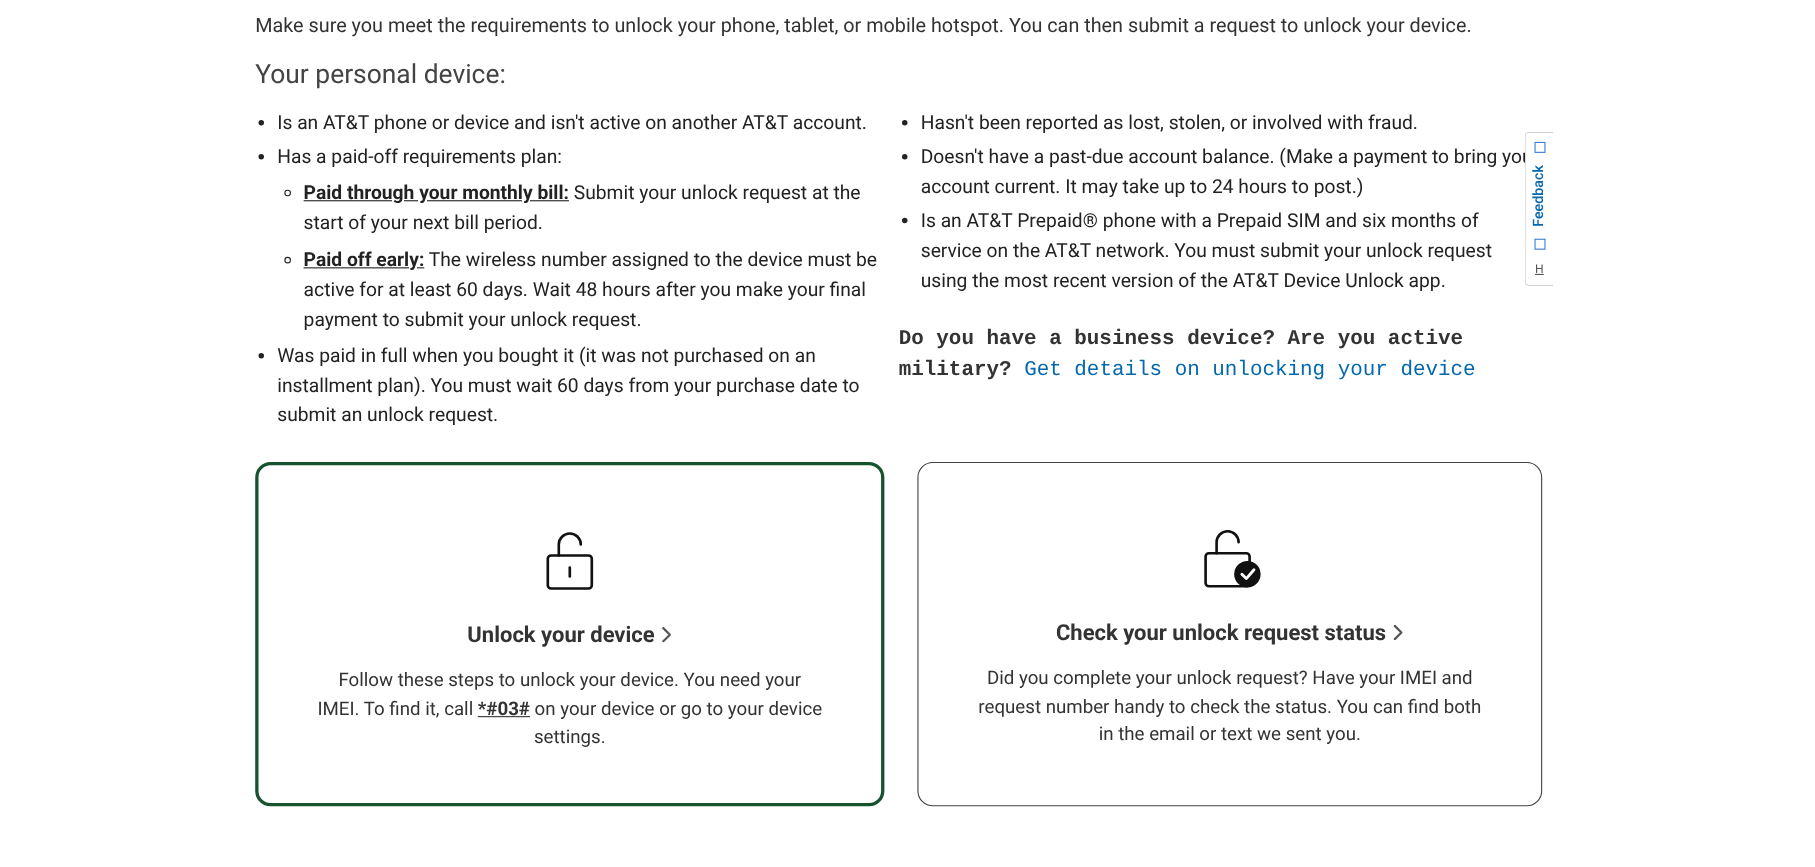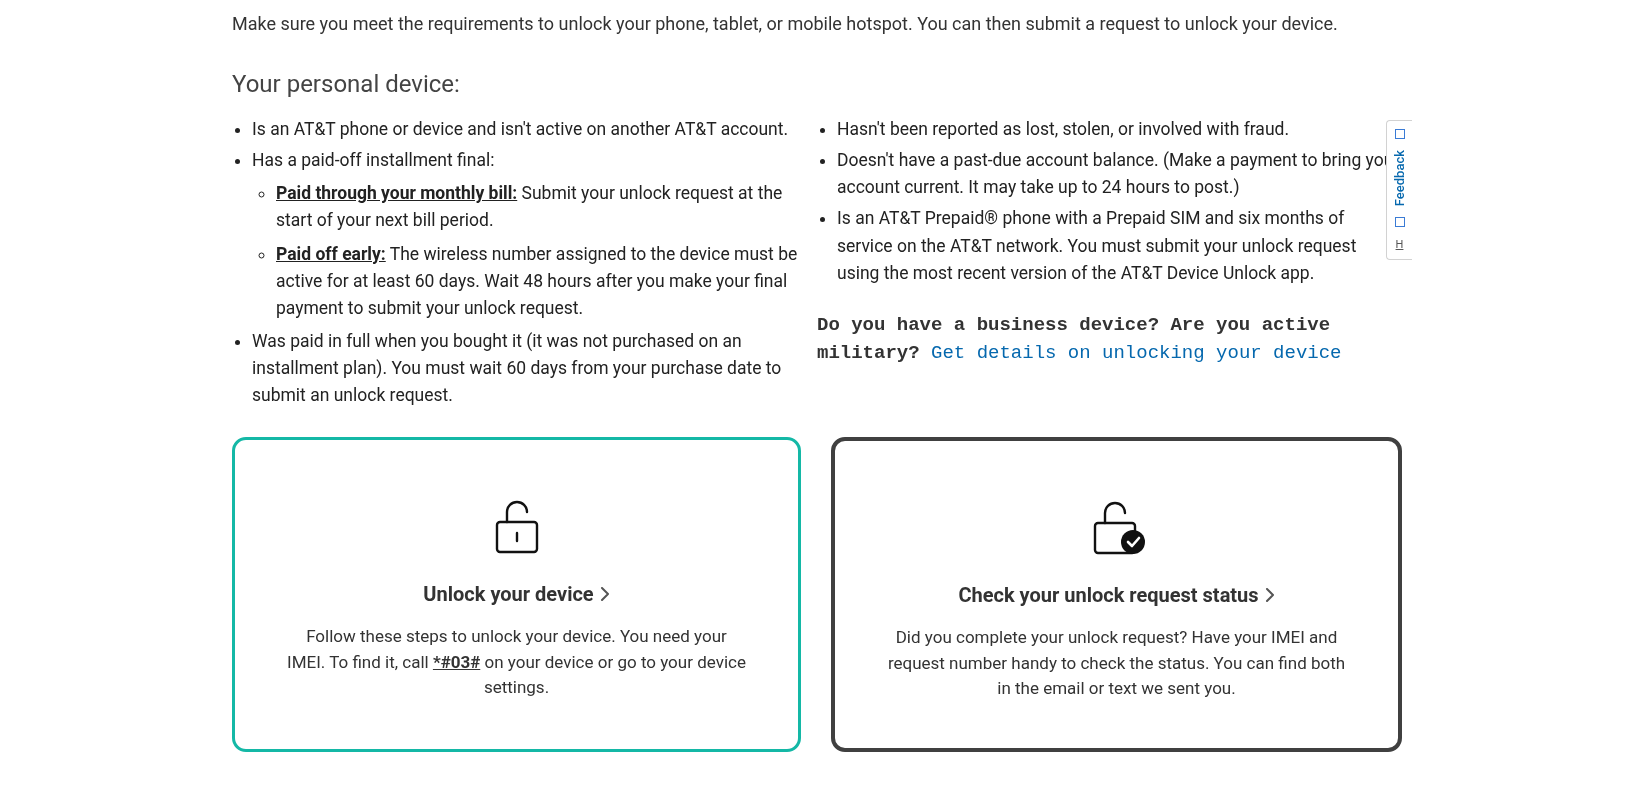--- a/index.html
+++ b/index.html
@@ -1,33 +1,33 @@
 <!DOCTYPE html>
 <html><head>
 <meta charset="utf-8">
 <style>
   html,body{margin:0;padding:0;background:#fff;font-family:-apple-system,BlinkMacSystemFont,"Segoe UI",Roboto,"Helvetica Neue",Arial,sans-serif;color:#222;}
   .page{width:1412px;min-height:788px;position:relative;box-sizing:border-box;padding:0 0 40px 0;}
   .content{width:1170px;margin-left:232px;}
   .intro{font-size:18px;line-height:1.5;color:#333;padding-top:10px;}
-  .section-title{font-size:24px;color:#444;margin-top:33px;margin-bottom:18px;}
+  .section-title{font-size:24px;color:#444;margin-top:16px;margin-bottom:18px;}
   .cols{display:flex;}
   .col{flex:1;}
   ul.req{margin:0;padding-left:20px;}
   ul.req>li{font-size:17.5px;line-height:1.55;margin-bottom:4px;color:#222;}
   ul.sub{margin:6px 0 6px 0;padding-left:24px;}
   ul.sub>li{margin-bottom:6px;}
   .b{font-weight:700;text-decoration:underline;}
   .biz{font-size:19px;line-height:1.5;margin-top:24px;color:#333;font-family:Liberation Mono, monospace;}
   .biz-q{font-weight:700;}
   a.link{color:#0568ae;text-decoration:none;}
 
   .cards{display:flex;gap:30px;margin-top:24px;}
-  .card{flex:1;border:4px solid #404040;border-radius:14px;padding:40px 40px 46px 40px;text-align:center;box-sizing:border-box;min-height:310px;display:flex;flex-direction:column;align-items:center;}
-  .card.highlight{border:3px solid #14b8a6;}
+  .card{flex:1;border:1px solid #404040;border-radius:14px;padding:40px 40px 46px 40px;text-align:center;box-sizing:border-box;min-height:310px;display:flex;flex-direction:column;align-items:center;}
+  .card.highlight{border:3px solid #14532d;}
   .card .icon-wrap{height:72px;display:flex;align-items:center;justify-content:center;margin-top:10px;margin-bottom:20px;}
   .card-title{font-size:20px;font-weight:700;color:#333;display:inline-flex;align-items:center;gap:6px;margin-bottom:18px;}
   .card-title .chev{font-size:16px;color:#555;}
   .card-desc{font-size:17px;line-height:1.5;color:#333;max-width:460px;}
 
   
   .feedback-tab{position:absolute;right:0;top:120px;width:26px;height:140px;border:1px solid #d2d2d2;border-right:none;border-radius:4px 0 0 4px;background:#fff;display:flex;flex-direction:column;align-items:center;justify-content:space-between;padding:8px 0;box-sizing:border-box;}
   .feedback-tab .sq{width:8px;height:8px;border:1px solid #3a7bd5;}
   .feedback-tab .txt{writing-mode:vertical-rl;transform:rotate(180deg);font-size:13px;color:#0568ae;font-weight:500;}
   .feedback-tab .h{font-size:11px;color:#555;text-decoration:underline;}
@@ -42,21 +42,21 @@
 
     <div class="intro">Make sure you meet the requirements to unlock your phone, tablet, or mobile hotspot. You can then submit a request to unlock your device.</div>
 
     <div class="section-title">Your personal device:</div>
 
     <div class="cols">
       <div class="col">
         <ul class="req">
           <li>Is an AT&amp;T phone or device and isn't active on another AT&amp;T account.</li>
           <li>
-            <span>Has a paid-off installment final:</span>
+            <span>Has a paid-off requirements plan:</span>
             <ul class="sub">
               <li>
                 <span class="b">Paid through your monthly bill:</span><span> Submit your unlock request at the start of your next bill period.</span>
               </li>
               <li>
                 <span class="b">Paid off early:</span><span> The wireless number assigned to the device must be active for at least 60 days. Wait 48 hours after you make your final payment to submit your unlock request.</span>
               </li>
             </ul>
           </li>
           <li>Was paid in full when you bought it (it was not purchased on an installment plan). You must wait 60 days from your purchase date to submit an unlock request.</li>

